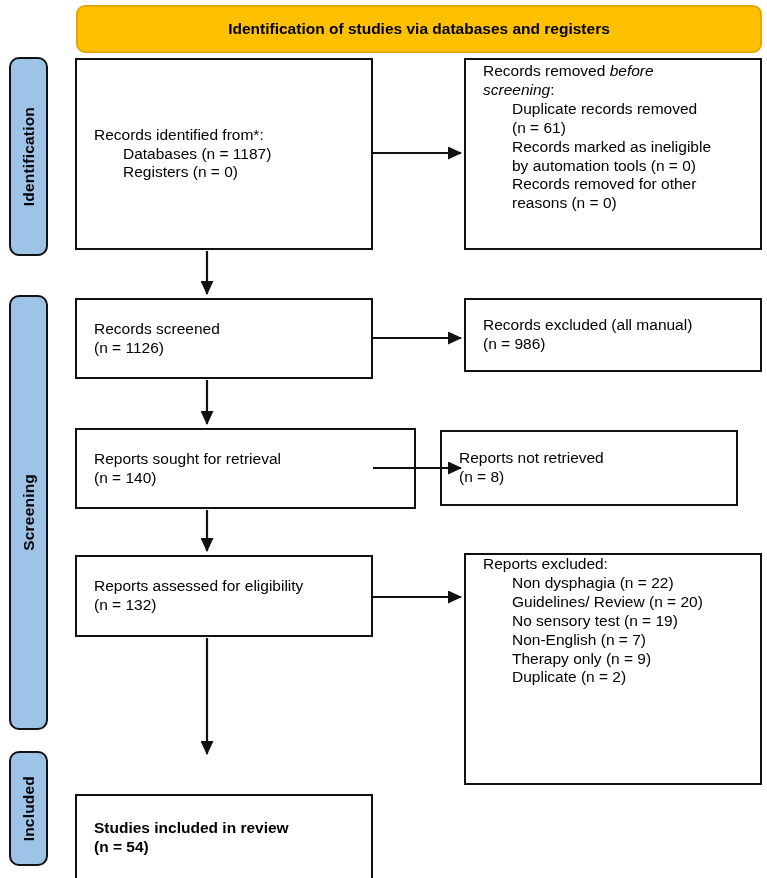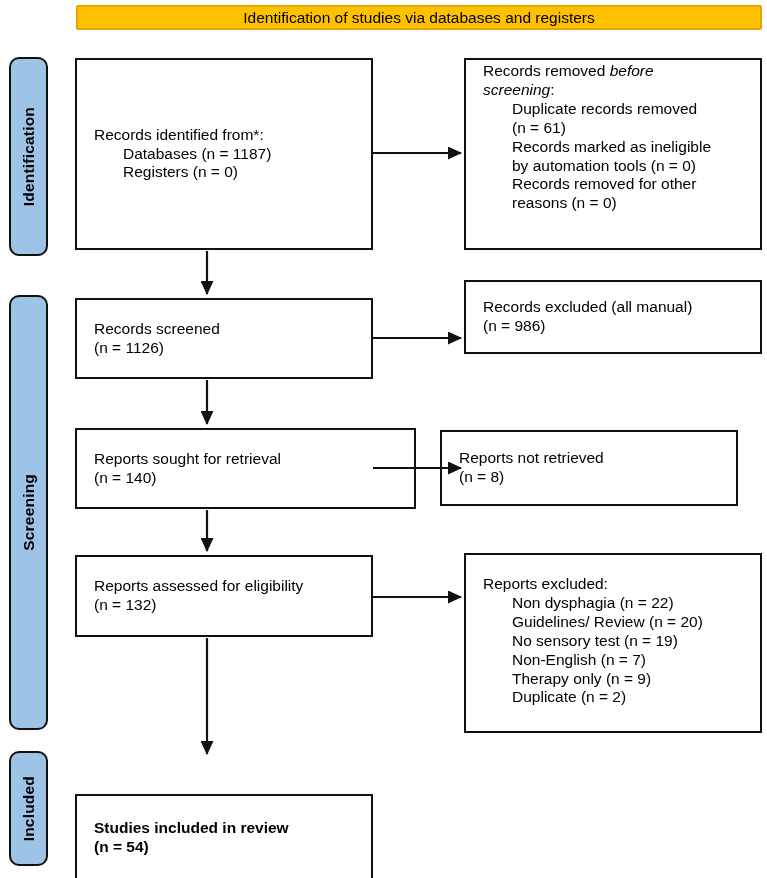--- a/index.html
+++ b/index.html
@@ -20,28 +20,28 @@
   .canvas{
     position:relative;
     width:767px;
     height:878px;
     background:#ffffff;
     overflow:hidden;
   }
   .banner{
     position:absolute;
     left:76px; top:5px;
-    width:686px; height:25px;
+    width:686px; height:48px;
     background:var(--header-fill);
     border:2.5px solid var(--header-border);
-    border-radius:2px;
+    border-radius:9px;
     display:flex;
     align-items:center;
     justify-content:center;
-    font-weight:normal;
+    font-weight:bold;
   }
   .stage{
     position:absolute;
     left:9px;
     width:39px;
     background:var(--stage-fill);
     border:2.5px solid var(--stage-border);
     border-radius:10px;
     display:flex;
     align-items:center;
@@ -72,23 +72,23 @@
   .box .line.indent{padding-left:29px;}
   .box em{font-style:italic;}
   
   #box-records-identified{left:75px; top:58px;  width:298px; height:192px;}
   #box-records-screened  {left:75px; top:298px; width:298px; height:81px;}
   #box-reports-sought    {left:75px; top:428px; width:341px; height:81px;}
   #box-reports-assessed  {left:75px; top:555px; width:298px; height:82px;}
   #box-studies-included  {left:75px; top:794px; width:298px; height:88px;font-weight:bold;}
   
   #box-records-removed      {left:464px; top:58px;  width:298px; height:192px; padding-top:2px;}
-  #box-records-excluded     {left:464px; top:280px; width:298px; height:74px;}
+  #box-records-excluded     {left:464px; top:298px; width:298px; height:74px;}
   #box-reports-not-retrieved{left:440px; top:430px; width:298px; height:76px;}
-  #box-reports-excluded     {left:464px; top:553px; width:298px; height:180px; padding-top:20px;}
+  #box-reports-excluded     {left:464px; top:553px; width:298px; height:232px; padding-top:0;}
   svg.arrows{
     position:absolute;
     left:0; top:0;
     width:767px; height:878px;
     pointer-events:none;
   }
   svg.arrows line{stroke:var(--arrow);stroke-width:2.2;}
 </style>
 </head>
 <body>

